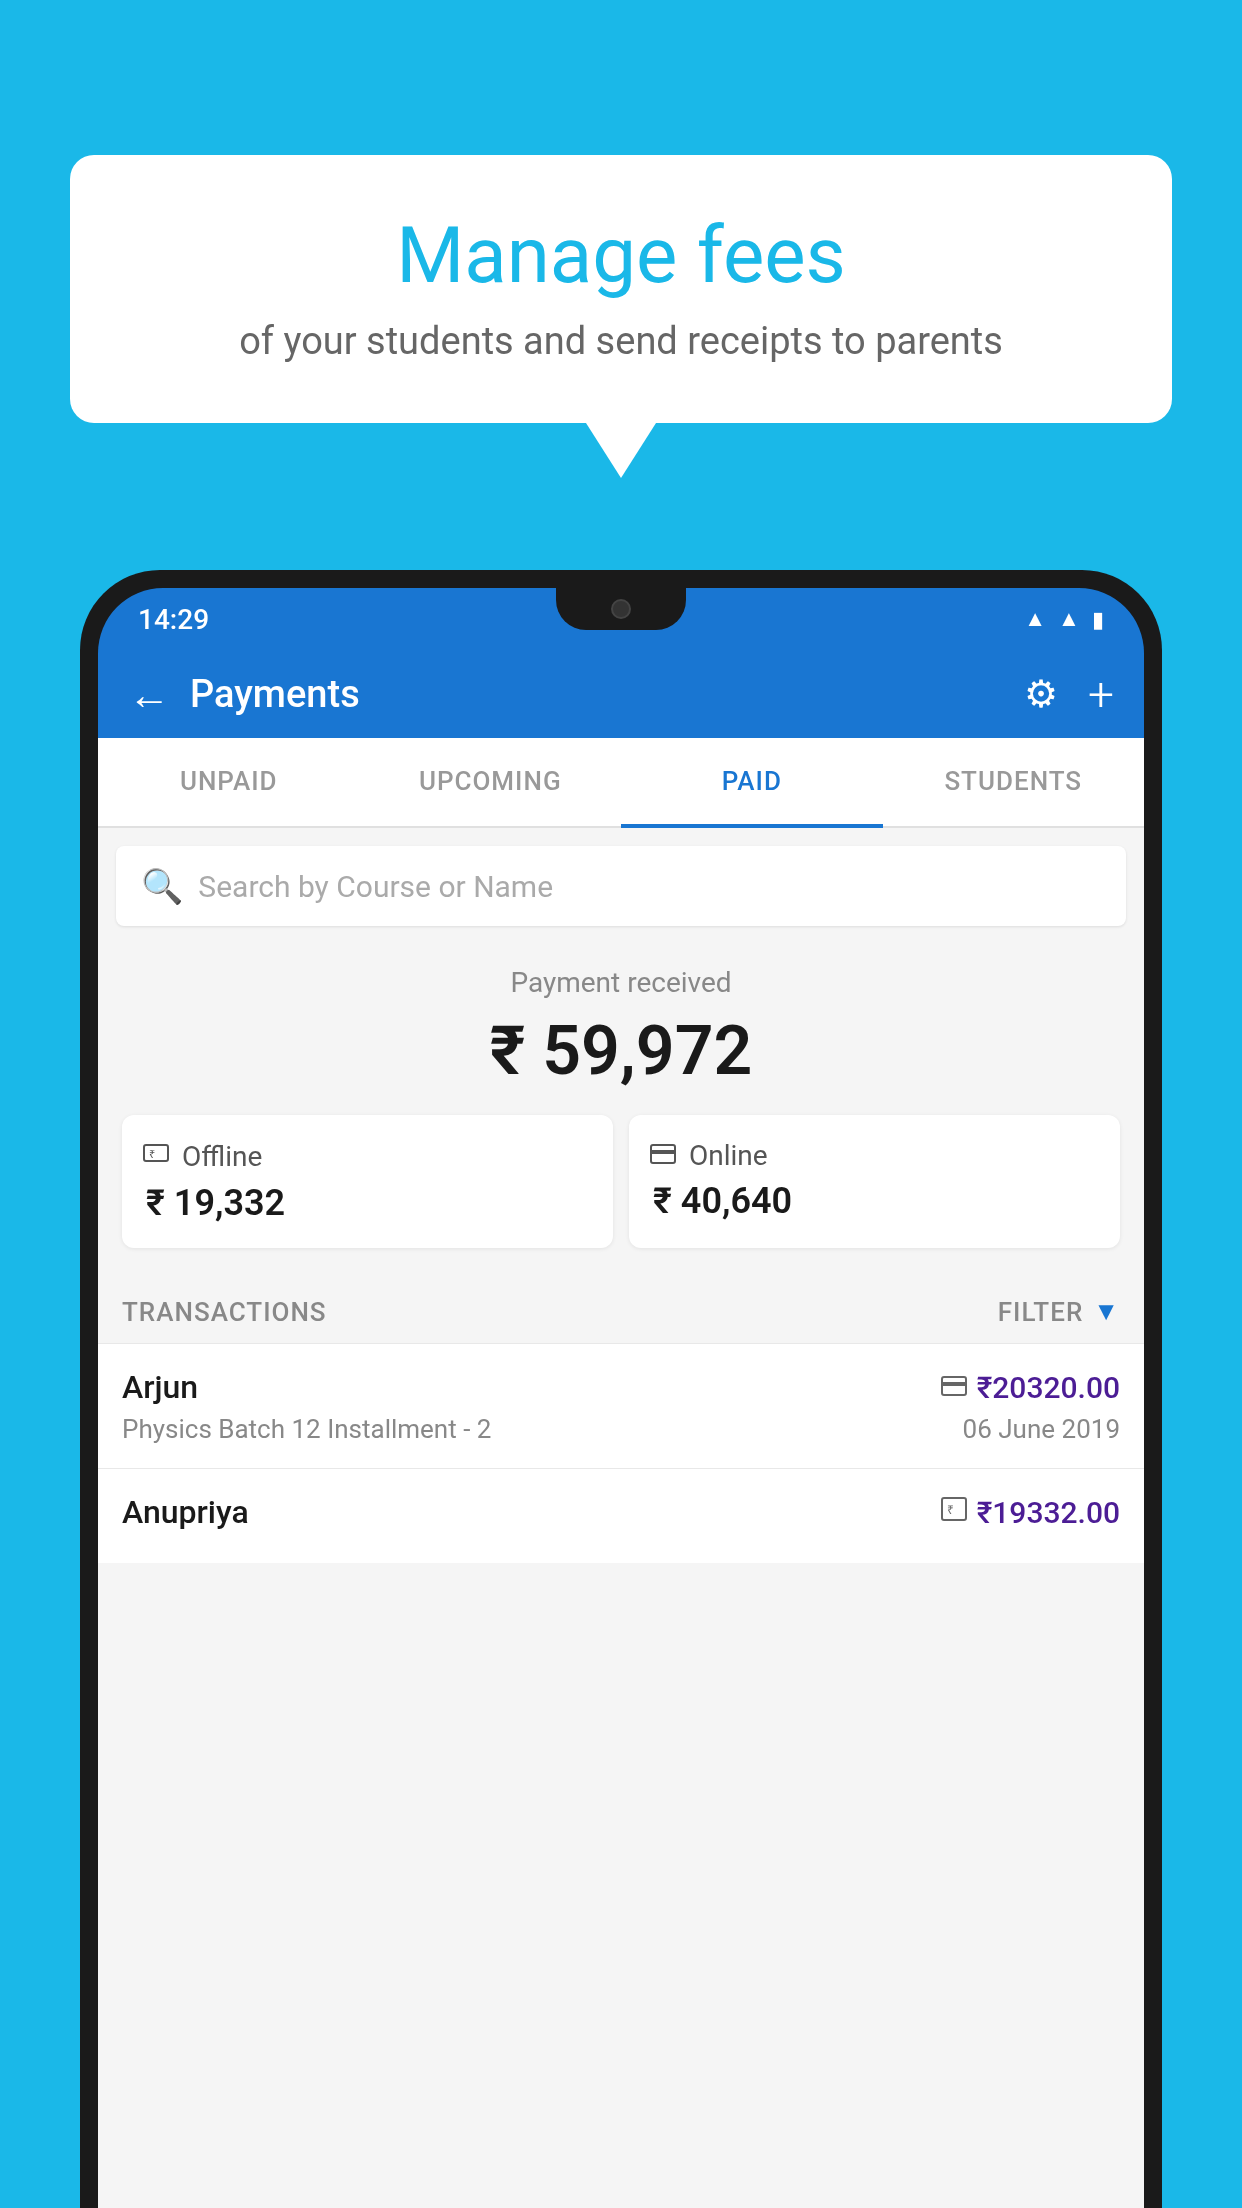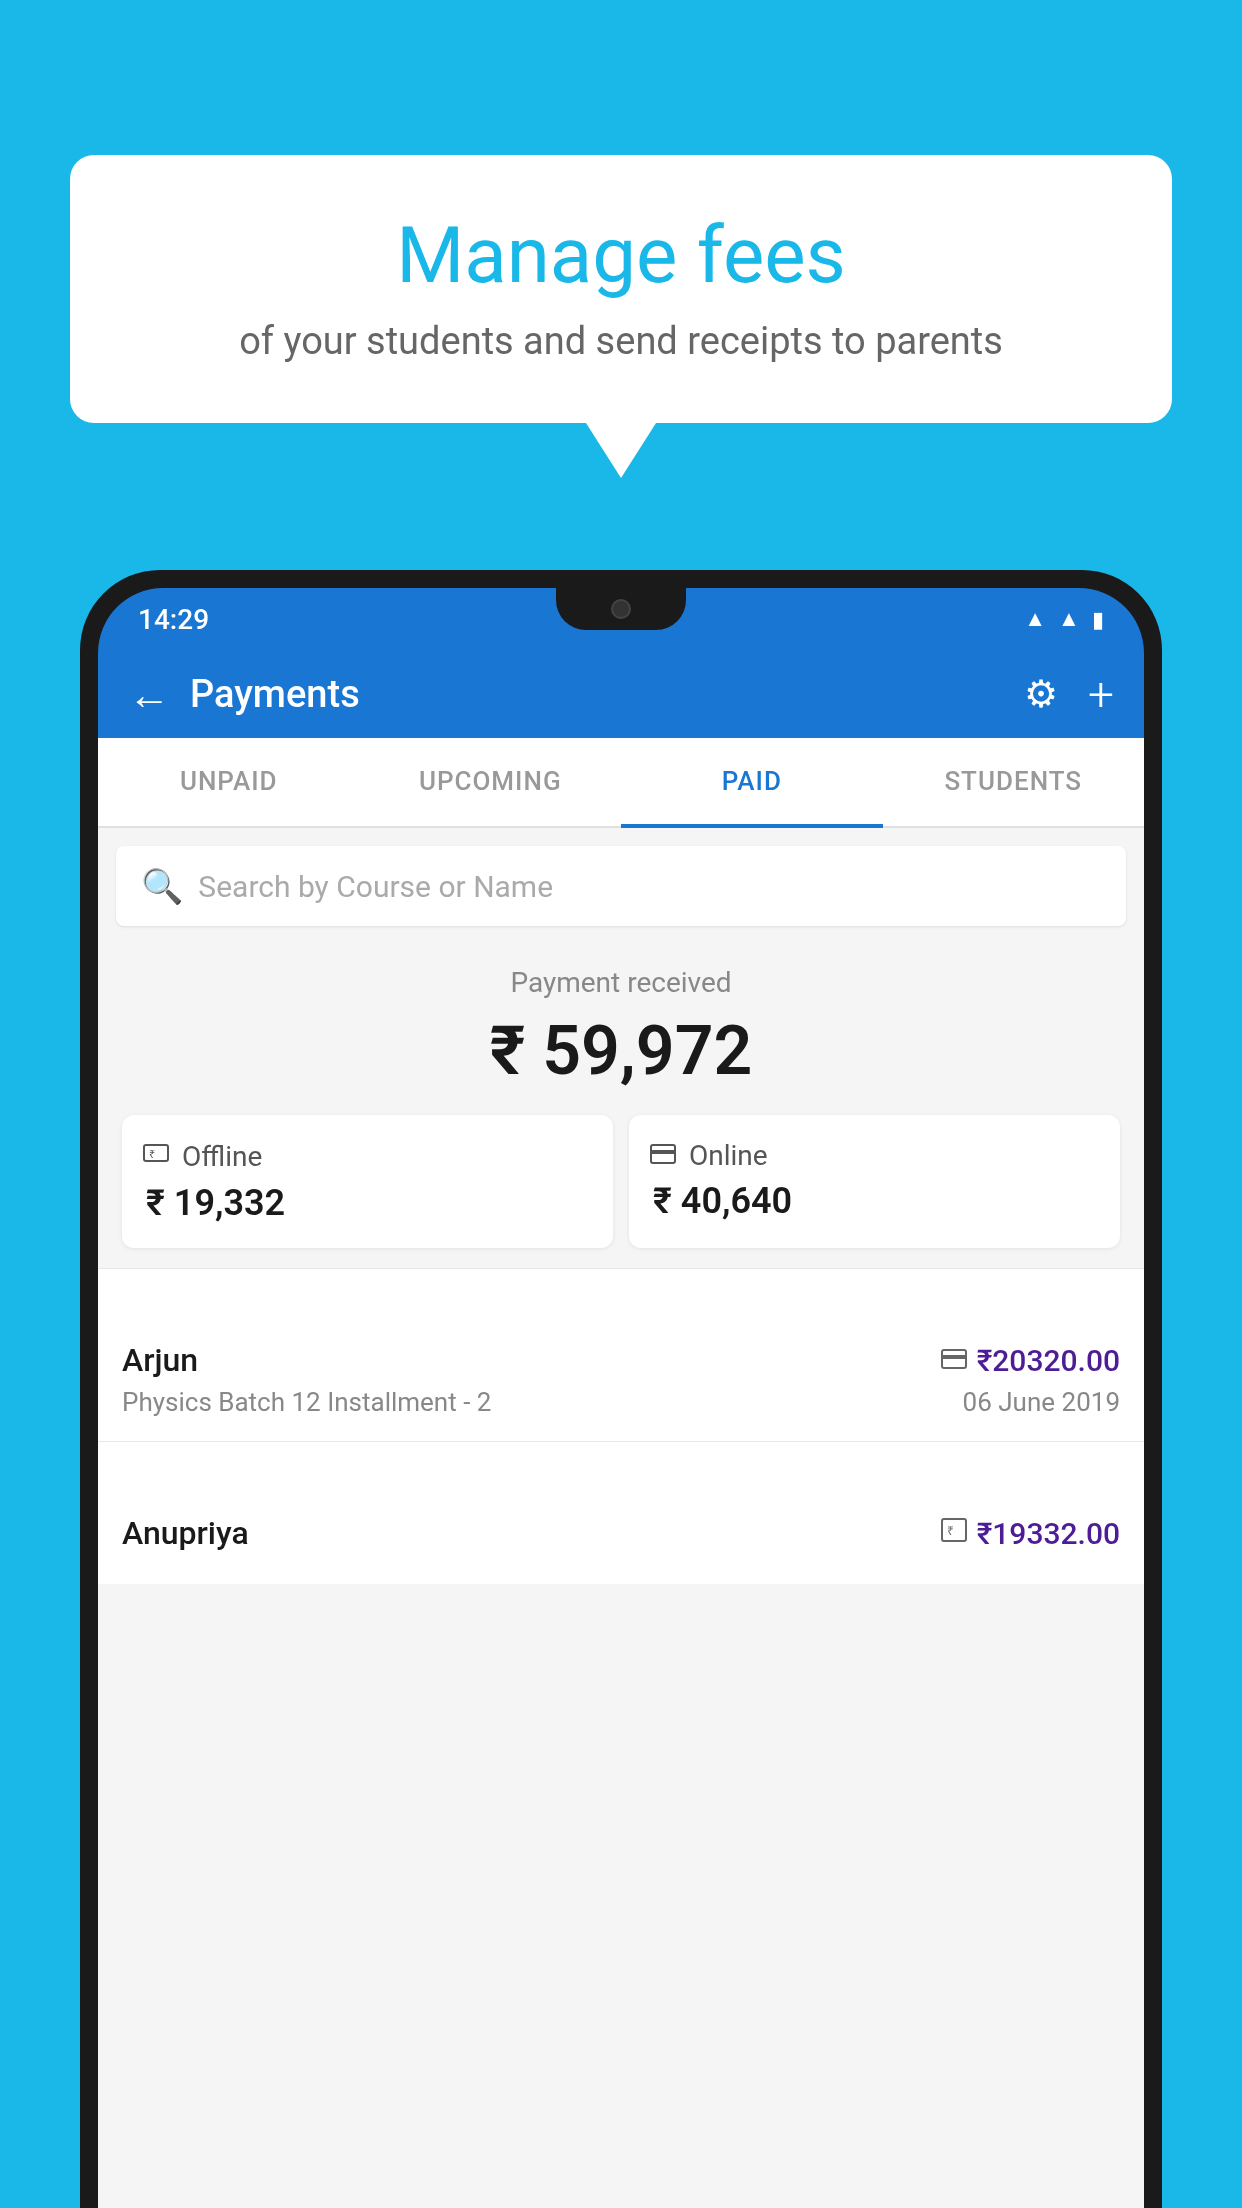--- a/index.html
+++ b/index.html
@@ -303,21 +303,20 @@
       background: white;
       padding: 24px 24px;
       border-top: 1px solid #e8e8e8;
     }
 
     .transaction-row-1 {
       display: flex;
       justify-content: space-between;
       align-items: center;
       margin-bottom: 8px;
-      margin-top: 48px;
     }
 
     .transaction-name {
       font-size: 32px;
       font-weight: 500;
       color: #1a1a1a;
     }
 
     .transaction-amount-wrap {
       display: flex;
@@ -434,20 +433,27 @@
                   <rect x="2" y="7" width="24" height="4" fill="#555"></rect>
                 </svg>
               </span>
               <span class="payment-card-label">Online</span>
             </div>
             <div class="payment-card-amount">₹ 40,640</div>
           </div>
         </div>
       </div>
 
+      <div class="transactions-header">
+        <span class="transactions-label">TRANSACTIONS</span>
+        <div class="filter-btn">
+          <span>FILTER</span>
+          <span class="filter-icon">▼</span>
+        </div>
+      </div>
 
       <div class="transaction-item">
         <div class="transaction-row-1">
           <span class="transaction-name">Arjun</span>
           <div class="transaction-amount-wrap">
             <span class="transaction-amount-icon">
               <svg width="26" height="20" viewBox="0 0 26 20" fill="none" xmlns="http://www.w3.org/2000/svg">
                 <rect x="1" y="1" width="24" height="18" rx="2" stroke="#666" stroke-width="2" fill="none"></rect>
                 <rect x="1" y="6" width="24" height="4" fill="#666"></rect>
               </svg>

